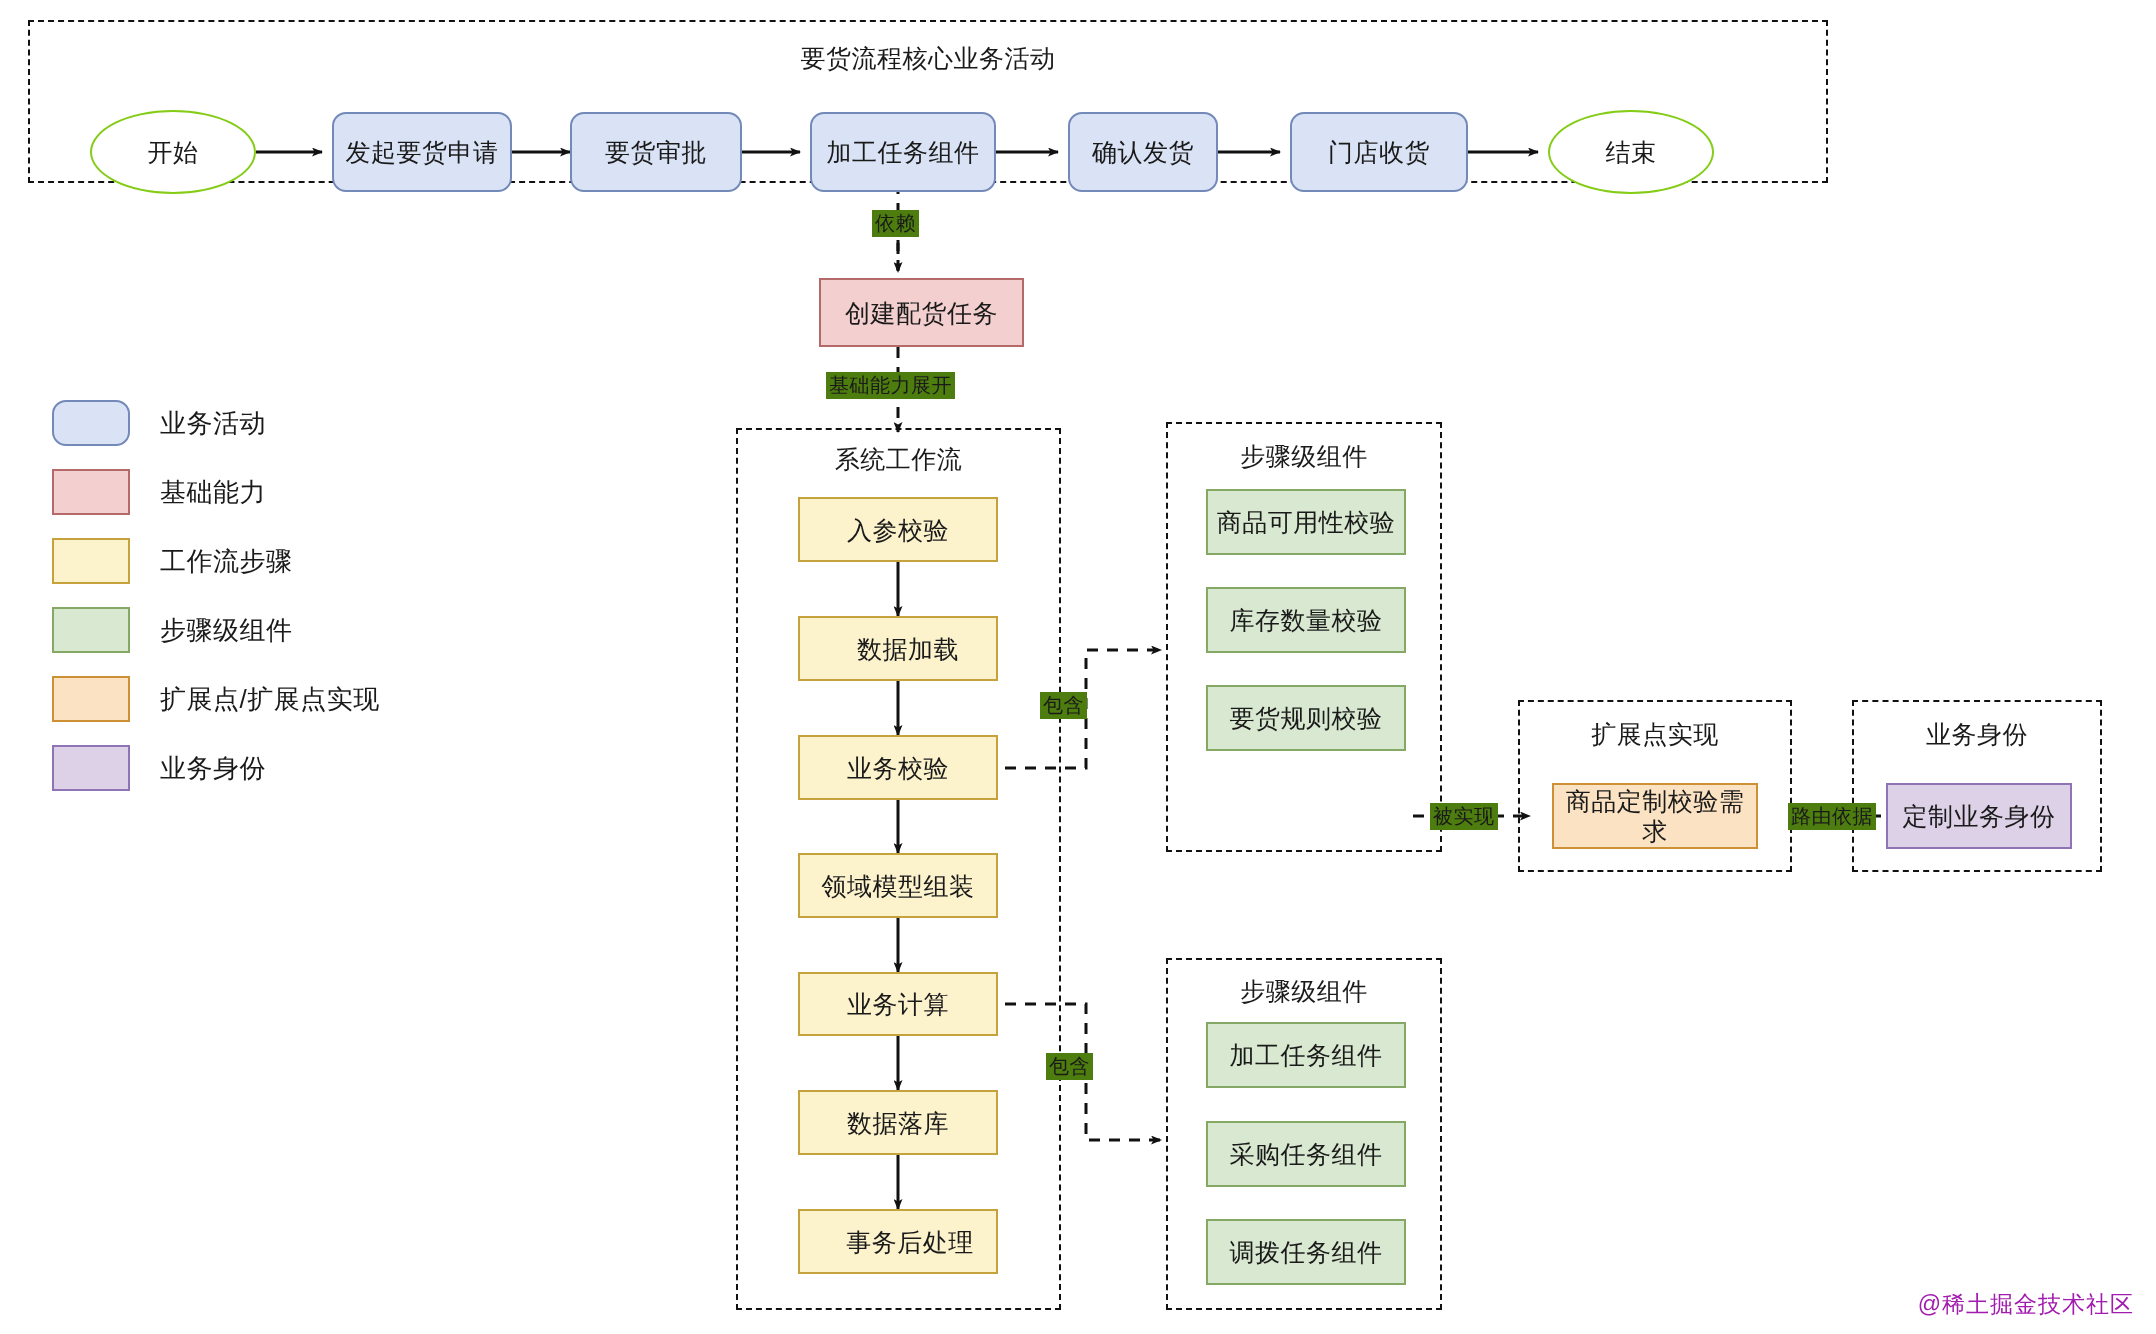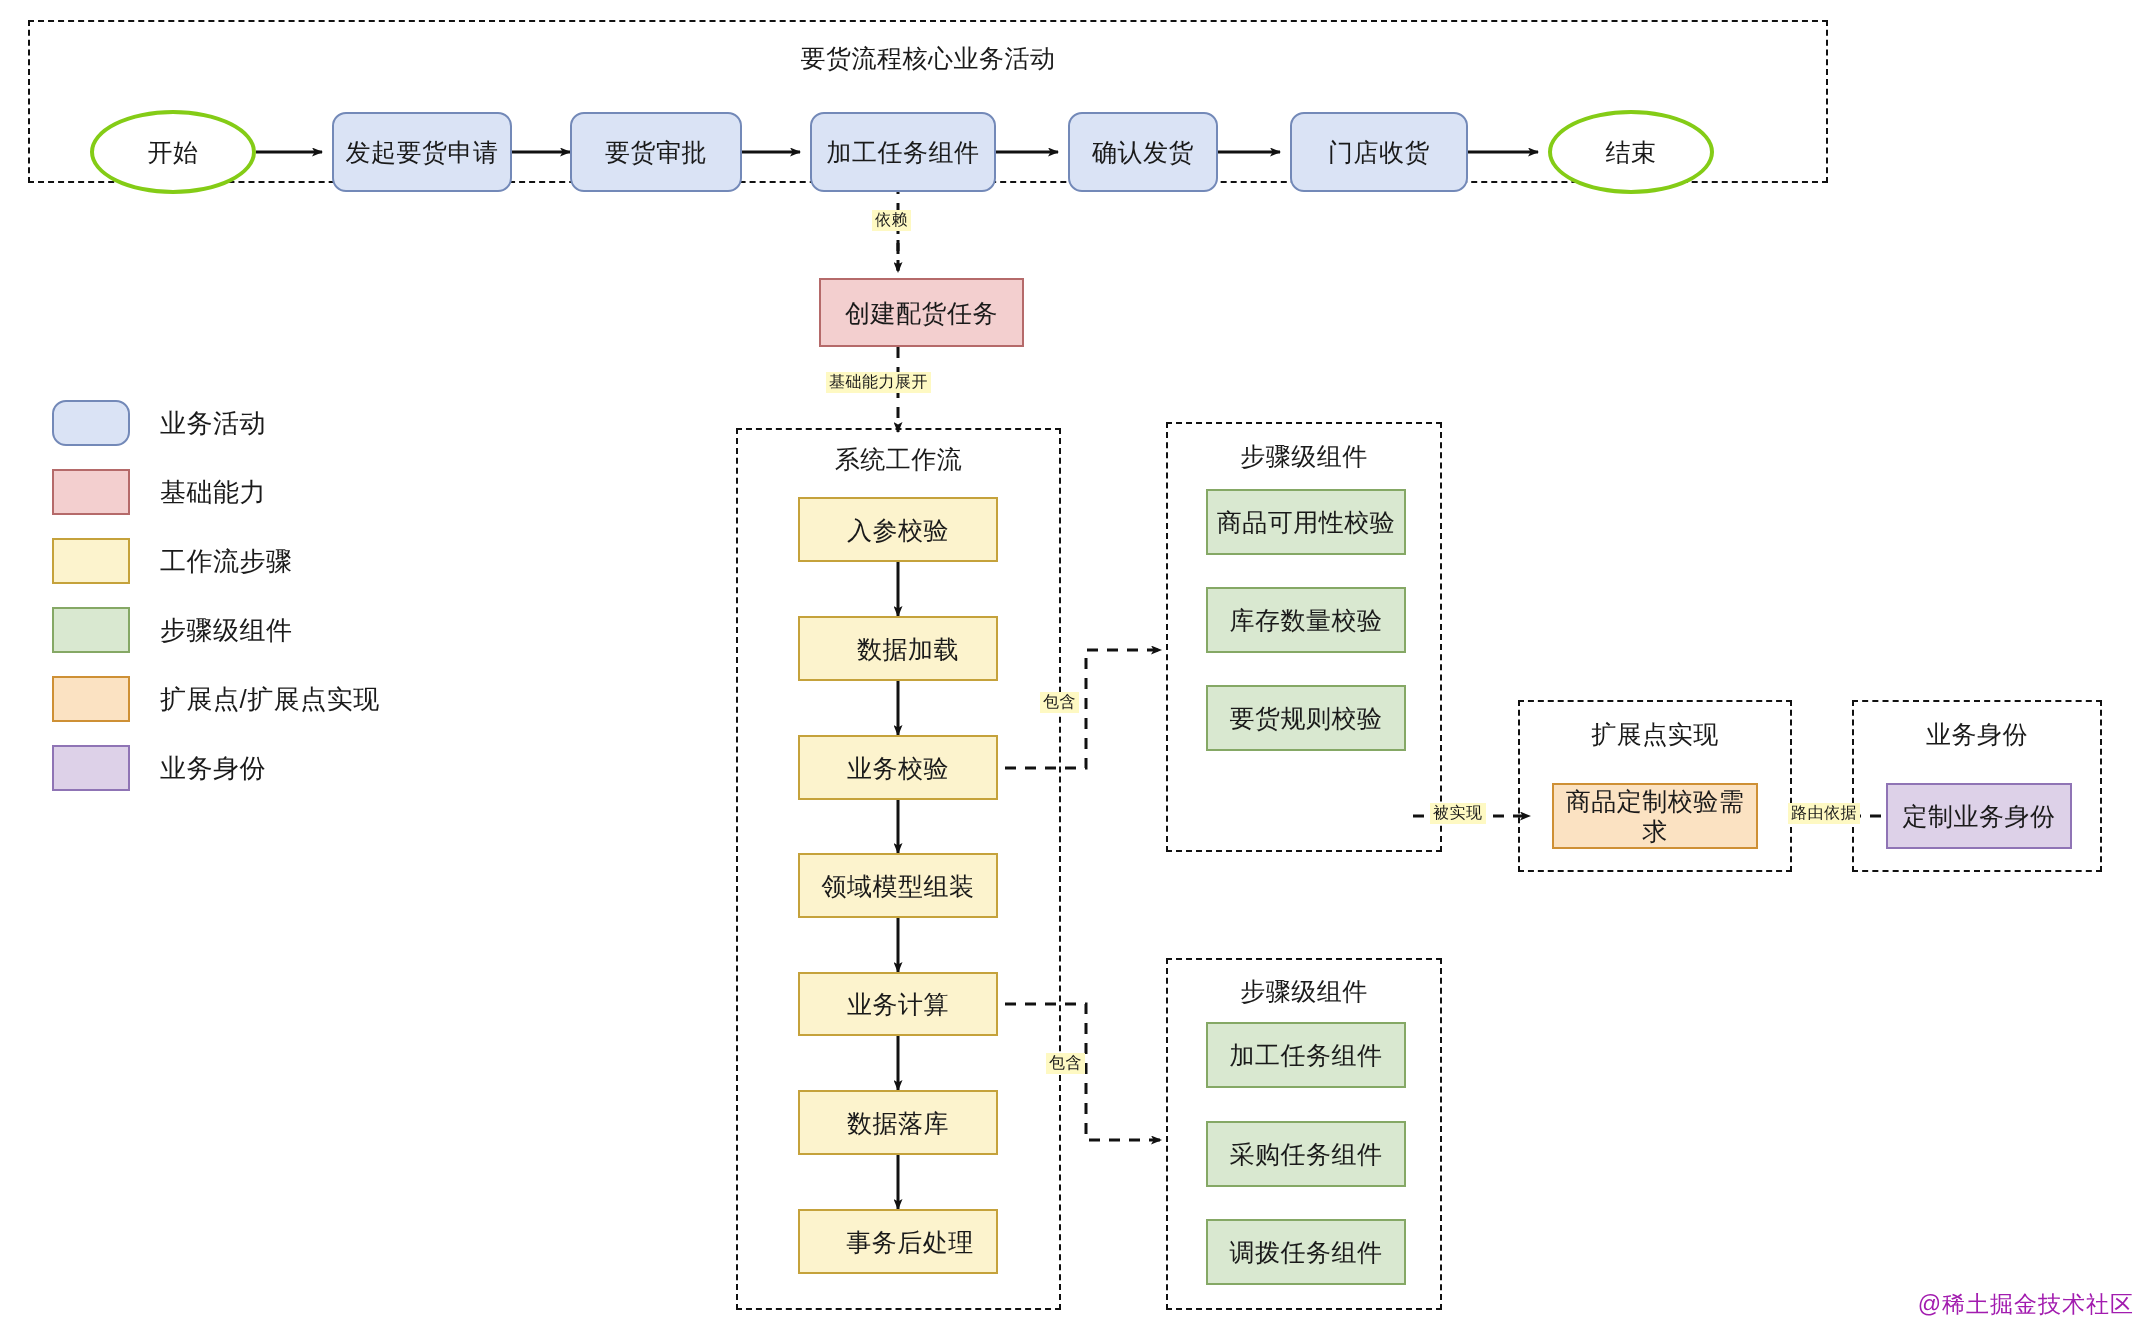--- a/index.html
+++ b/index.html
@@ -63,21 +63,21 @@
   .n-extension {
     background: #FBE2C2;
     border: 2px solid #CE9035;
   }
   .n-identity {
     background: #DDD1E8;
     border: 2px solid #8F74B5;
   }
   .n-terminator {
     background: #ffffff;
-    border: 4px solid #84cc16;
+    border: 2px solid #84cc16;
     border-radius: 50%;
   }
 
   
   .group {
     position: absolute;
     box-sizing: border-box;
     border: 2px dashed #111111;
     background: transparent;
     z-index: 1;
@@ -88,23 +88,23 @@
     font-size: 25px;
     color: #1a1a1a;
     letter-spacing: 0.5px;
     z-index: 2;
     white-space: nowrap;
   }
 
   
   .edge-label {
     position: absolute;
-    font-size: 16px;
-    color: #1a1a1a;
-    background: #fef9c3;
+    font-size: 20px;
+    color: #1a1a1a;
+    background: #4d7c0f;
     padding: 0 3px;
     white-space: nowrap;
     z-index: 4;
     letter-spacing: 0.5px;
   }
 
   
   #legend {
     position: absolute;
     left: 52px;

